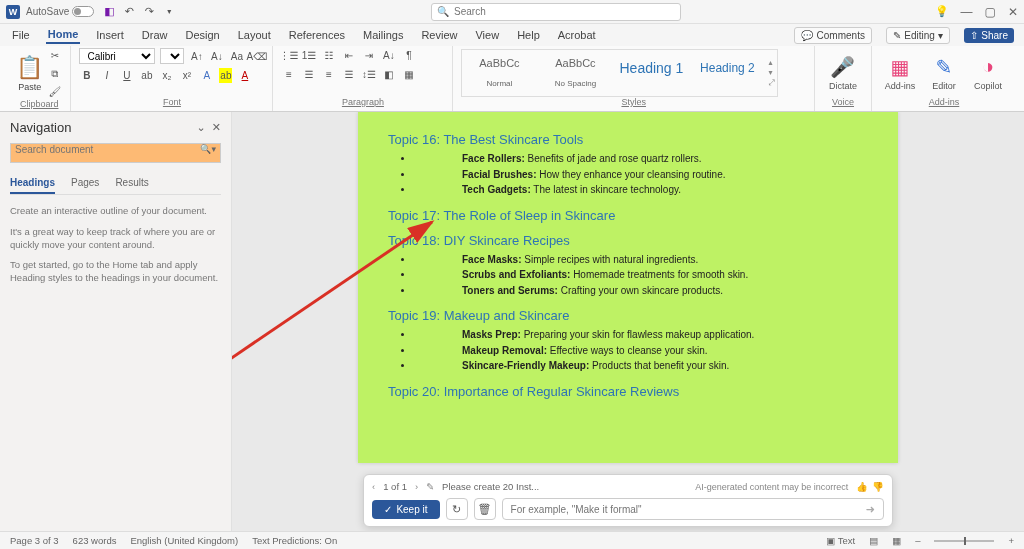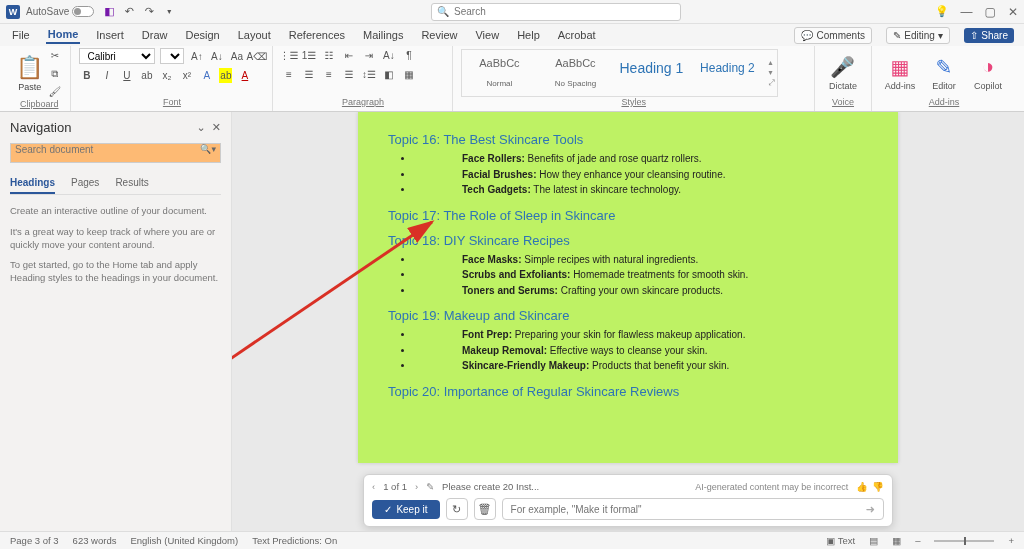--- a/index.html
+++ b/index.html
@@ -282,21 +282,21 @@
         </ul>
         <div class="topic">Topic 17: The Role of Sleep in Skincare</div>
         <div class="topic">Topic 18: DIY Skincare Recipes</div>
         <ul>
           <li><span class="b">Face Masks:</span> Simple recipes with natural ingredients.</li>
           <li><span class="b">Scrubs and Exfoliants:</span> Homemade treatments for smooth skin.</li>
           <li><span class="b">Toners and Serums:</span> Crafting your own skincare products.</li>
         </ul>
         <div class="topic">Topic 19: Makeup and Skincare</div>
         <ul>
-          <li><span class="b">Font Prep:</span> Preparing your skin for flawless makeup application.</li>
+          <li><span class="b">Masks Prep:</span> Preparing your skin for flawless makeup application.</li>
           <li><span class="b">Makeup Removal:</span> Effective ways to cleanse your skin.</li>
           <li><span class="b">Skincare-Friendly Makeup:</span> Products that benefit your skin.</li>
         </ul>
         <div class="topic">Topic 20: Importance of Regular Skincare Reviews</div>
       </div>
 
     <svg class="arrow-annot" width="360" height="300" style="left:-120px;top:40px;">
       <defs>
           <marker id="ah" markerWidth="10" markerHeight="10" refX="8" refY="3" orient="auto">
             <path d="M0,0 L0,6 L9,3 z" fill="#d93025"></path>

